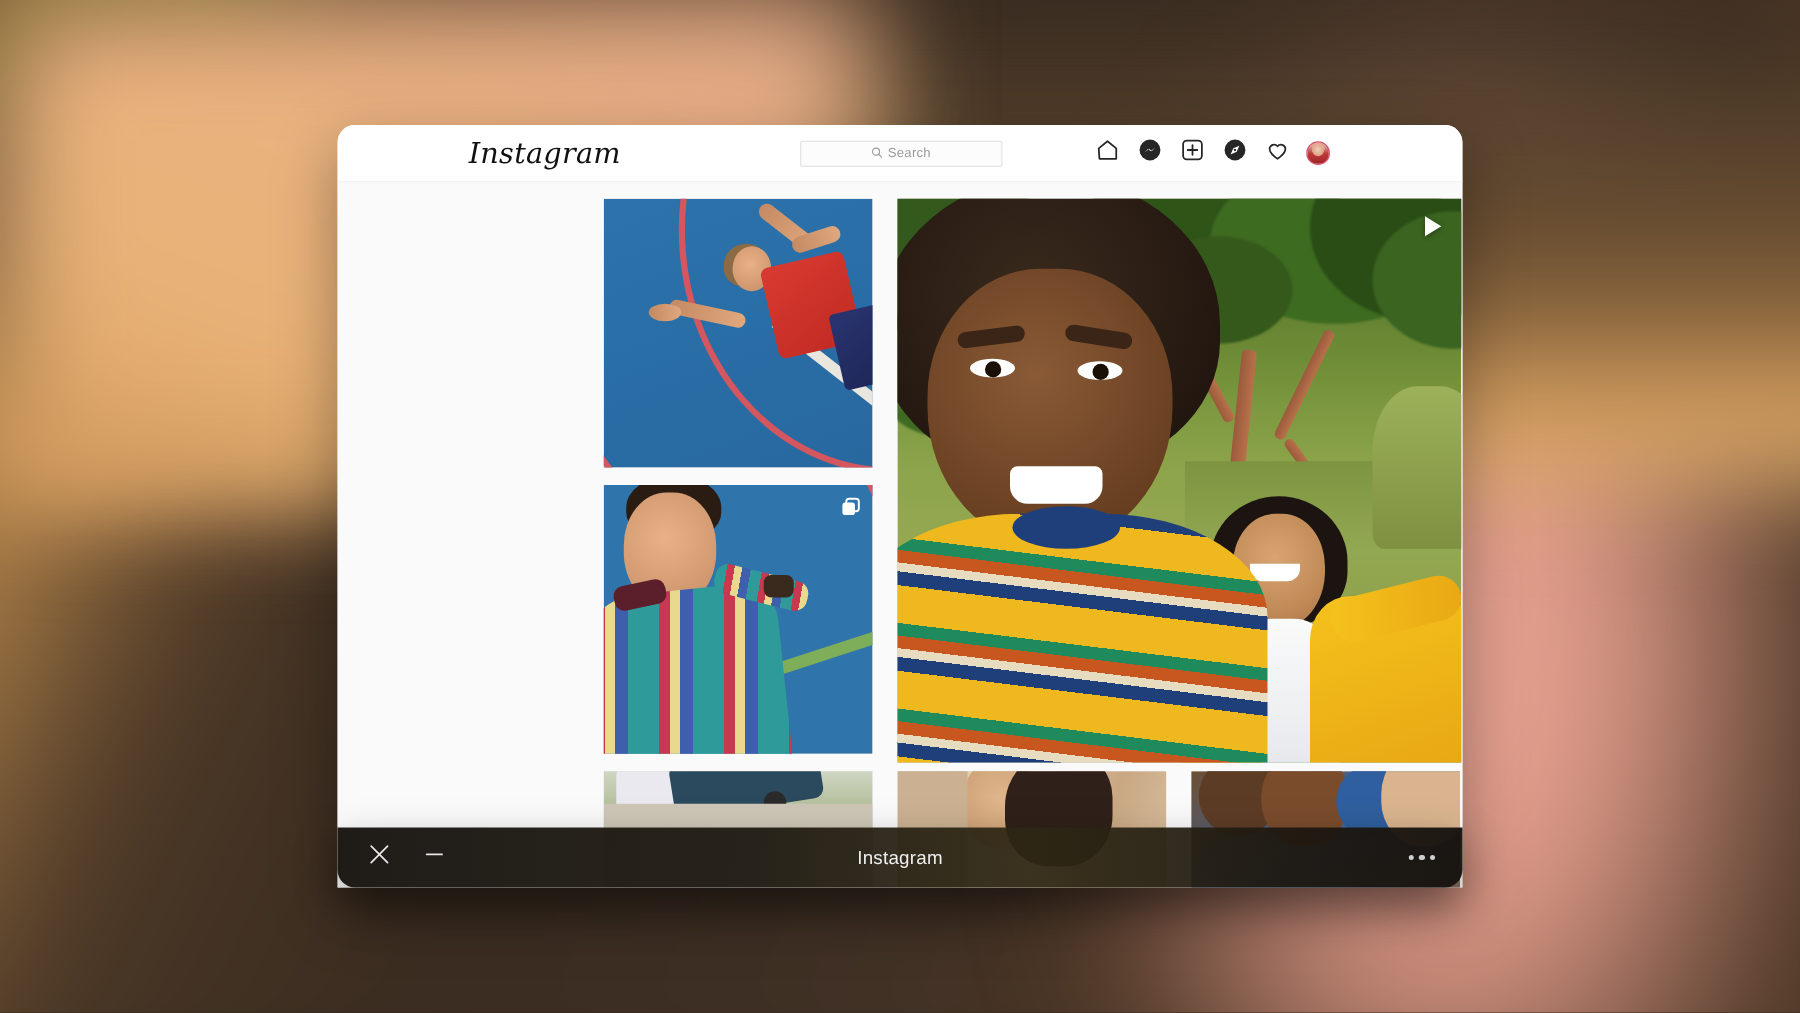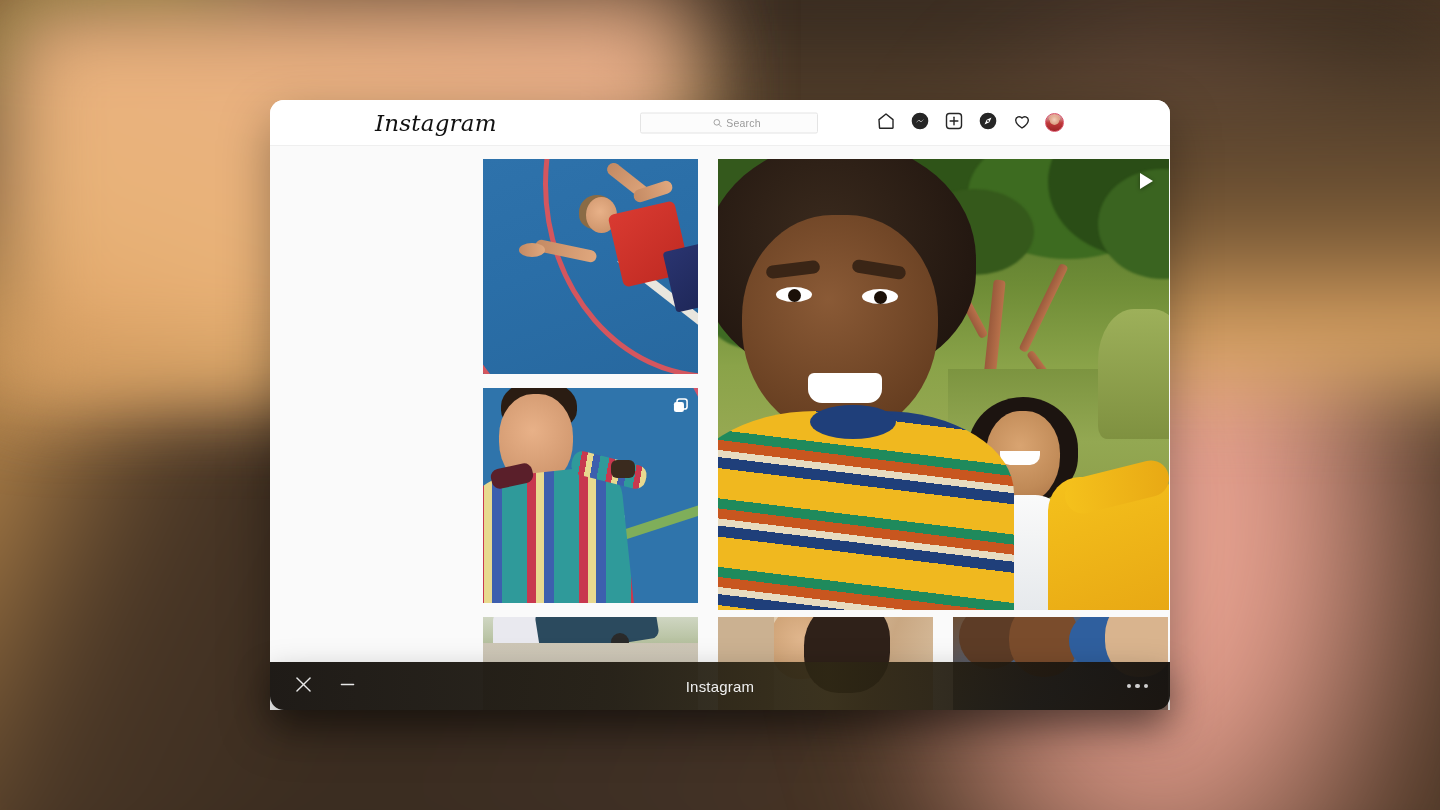--- a/index.html
+++ b/index.html
@@ -136,21 +136,20 @@
     transform: translateY(-50%);
     width: 160px;
     height: 19px;
     background: #fcfcfc;
     border: 1px solid #e4e4e4;
     border-radius: 2px;
     display: flex;
     align-items: center;
     justify-content: center;
     gap: 4px;
-    padding-left: 16px;
   }
   #search-icon { display: block; }
   #search-placeholder {
     font-size: 10.5px;
     color: #9a9a9a;
     letter-spacing: 0.2px;
   }
   #nav-icons {
     position: absolute;
     right: 106px;

